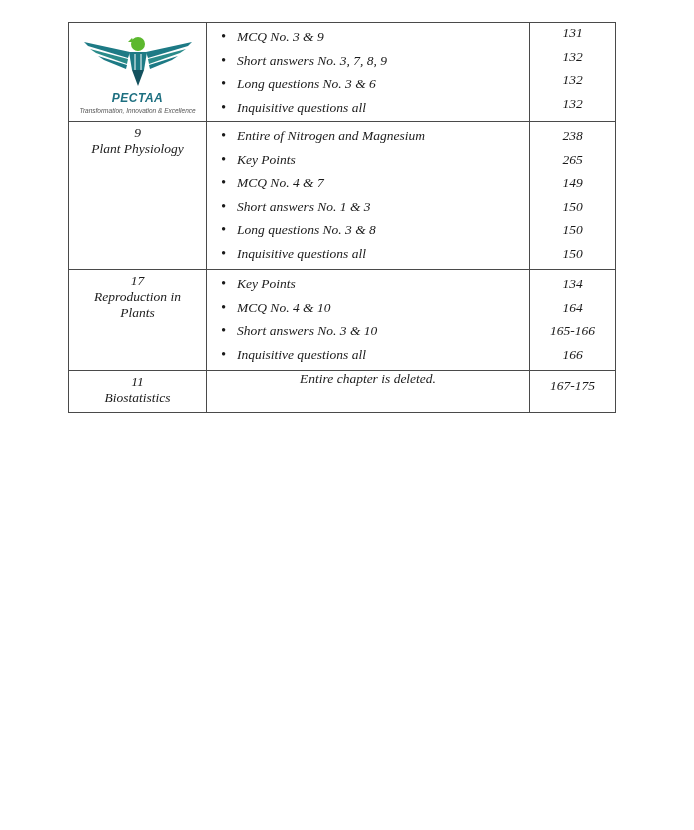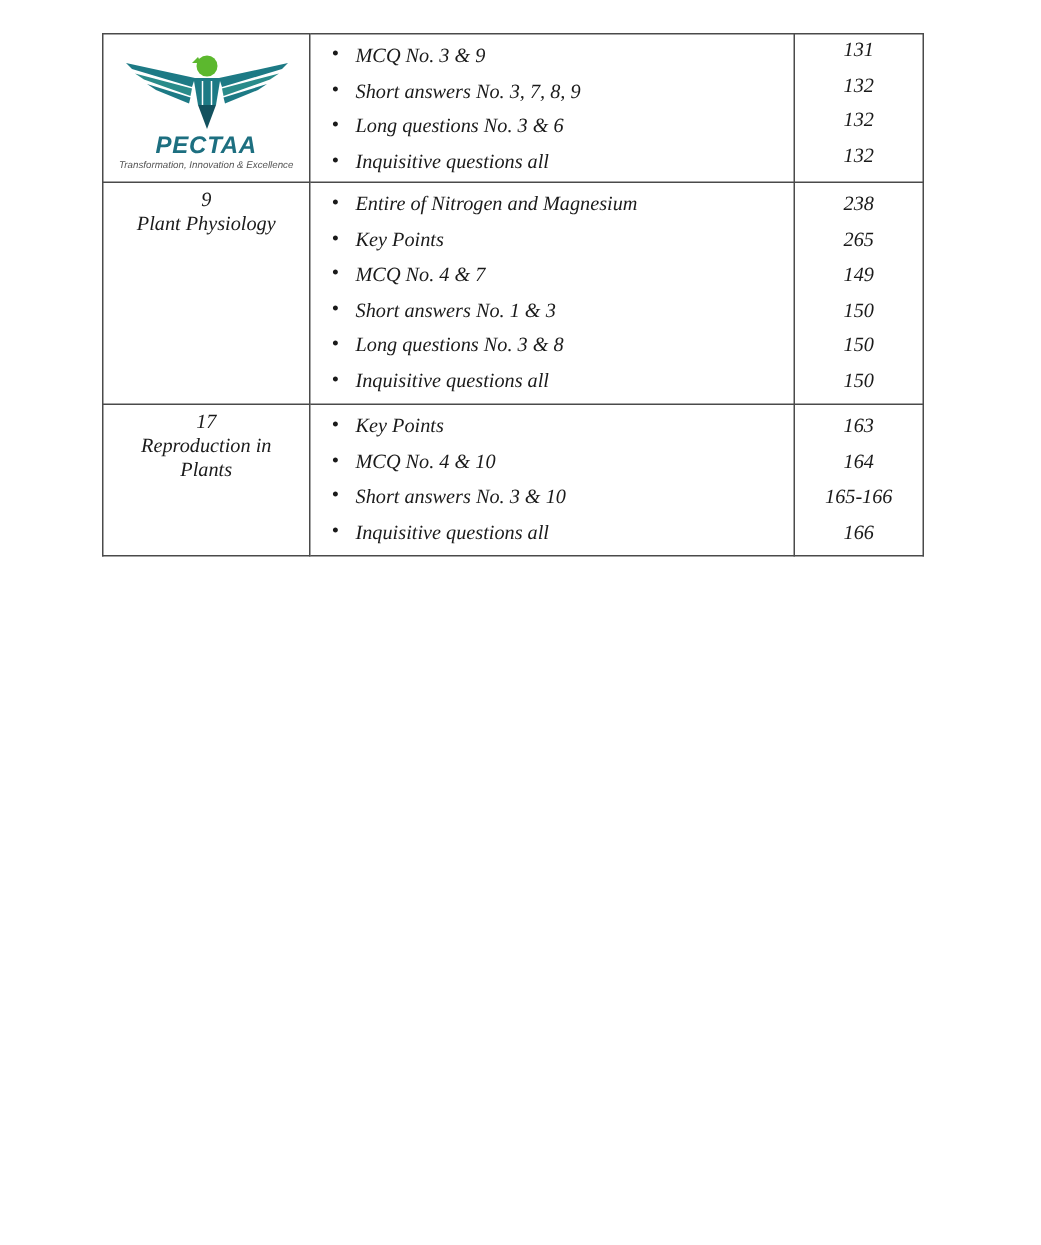--- a/index.html
+++ b/index.html
@@ -13,21 +13,21 @@
   td.topics { width:322px; }
   td.pages { width:85px; text-align:center; }
   ul.items { list-style:none; margin:0; padding:2px 0 2px 14px; }
   ul.items li { height:23.5px; line-height:23.5px; position:relative; padding-left:16px; white-space:nowrap; }
   ul.items li::before { content:"\2022"; position:absolute; left:0; top:0; font-size:14px; }
   .pg { height:23.5px; line-height:20px; }
   .pg-list { padding-top:0px; padding-bottom:2px; }
   td.merged { text-align:center; vertical-align:middle; }
   td.single-row { height:38px; }
   .logo { display:flex; flex-direction:column; align-items:center; padding-top:6px; }
-  .logo-word { font-family:"Liberation Sans", sans-serif; font-weight:bold; font-size:16px;
+  .logo-word { font-family:"Liberation Sans", sans-serif; font-weight:bold; font-size:12px;
                letter-spacing:0.5px; line-height:16px; margin-top:2px; }
   .logo-tag { font-family:"Liberation Sans", sans-serif; font-size:6.5px; color:#555; line-height:8px; margin-top:1px; }
 </style>
 </head>
 <body>
 
 <table class="syl">
 
   <tbody>
       <tr>
@@ -107,23 +107,31 @@
     <td class="topics">
       <ul class="items">
         <li>Key Points</li>
         <li>MCQ No. 4 &amp; 10</li>
         <li>Short answers No. 3 &amp; 10</li>
         <li>Inquisitive questions all</li>
       </ul>
     </td>
     <td class="pages">
       <div class="pg-list" style="padding-top:4px">
-        <div class="pg">163</div>
+        <div class="pg">134</div>
         <div class="pg">164</div>
         <div class="pg">165-166</div>
         <div class="pg">166</div>
       </div>
     </td>
   </tr>
 
+  <tr>
+    <td class="ch single-row">
+      <span class="num">11</span>
+      <span class="num">Biostatistics</span>
+    </td>
+    <td class="topics merged">Entire chapter is deleted.</td>
+    <td class="pages" style="vertical-align:top;padding-top:7px;">167-175</td>
+  </tr>
 
 </tbody>
   </table>
 
 </body></html>

